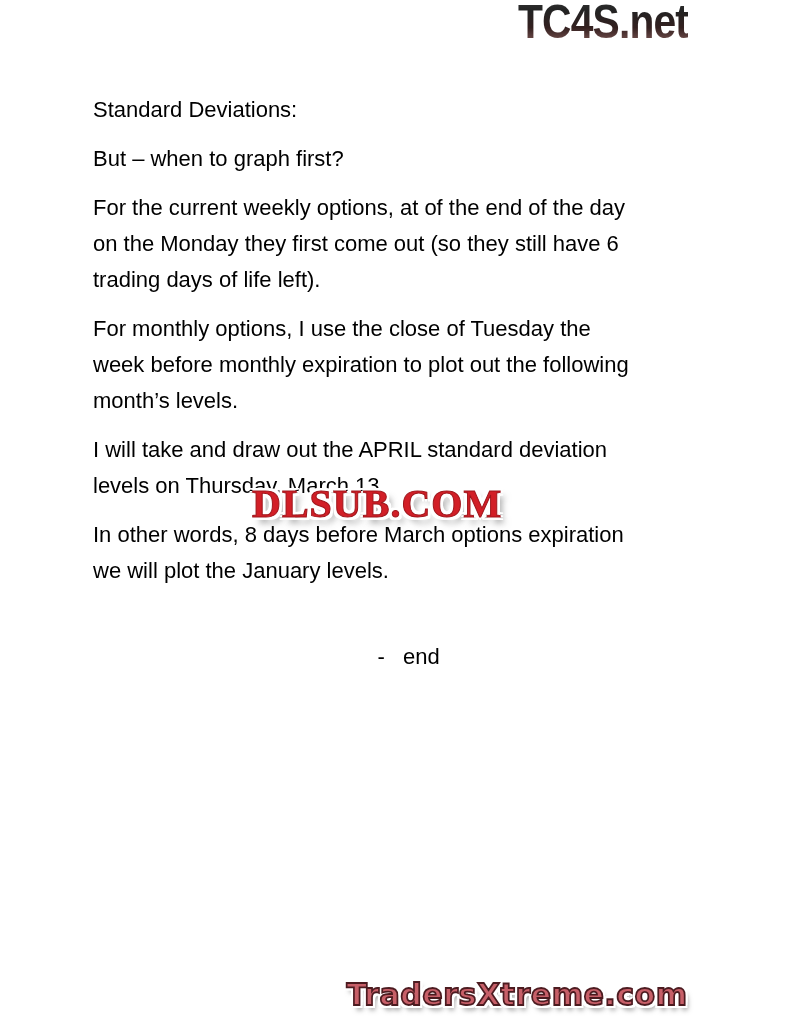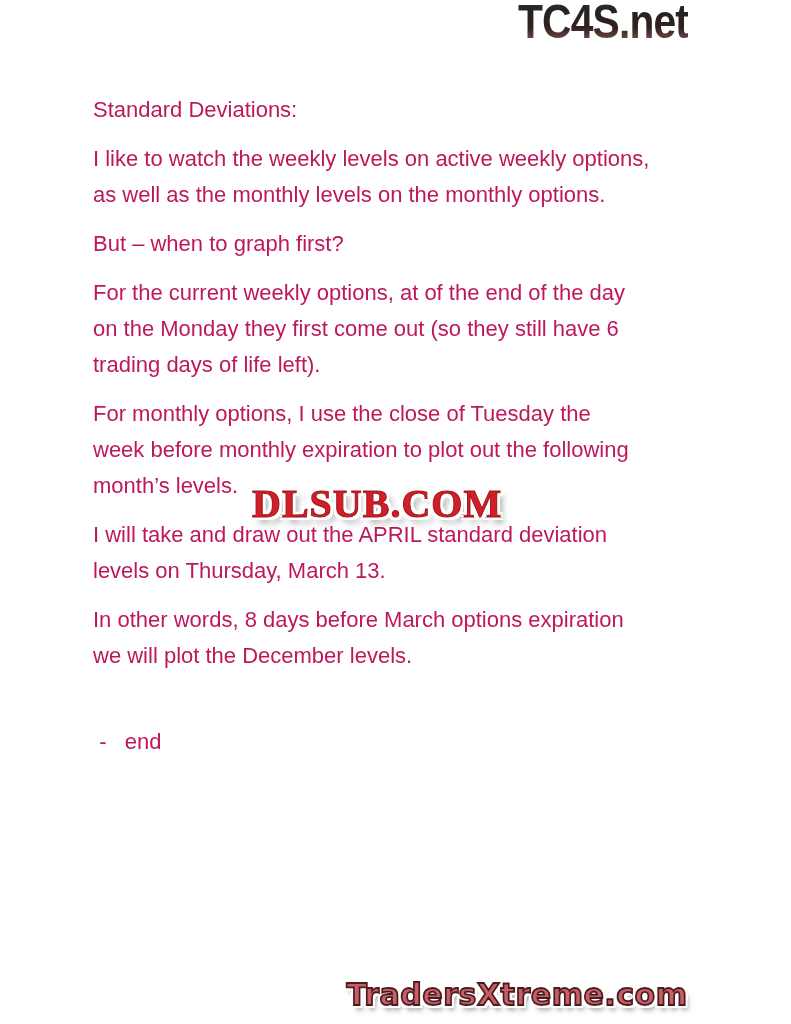--- a/index.html
+++ b/index.html
@@ -35,24 +35,24 @@
   .doc-body {
     position: absolute;
     left: 93px;
     top: 92px;
     width: 625px;
   }
   .doc-para {
     margin: 0 0 13px 0;
     font-size: 22px;
     line-height: 36px;
-    color: #be185d;
+    color: #000000;
     white-space: pre-wrap;
   }
-  .end-marker { margin-top: 50px; }
+  .end-marker { margin-top: 50px; text-align: center; }
 
   
   .dlsub {
     position: absolute;
     top: 480px;
     left: 252px;
     font-family: Liberation Serif, serif;
     font-weight: bold;
     font-size: 40px;
     line-height: 48px;
@@ -90,33 +90,31 @@
 </head>
 <body>
 
 <div class="page">
 
   <div class="tc4s-logo">TC4S.net</div>
 
   <div class="doc-body">
     <div>
         <p class="doc-para">Standard Deviations:</p>
-        <p class="doc-para">I like to watch the weekly levels on active weekly options,
-as well as the monthly levels on the monthly options.</p>
         <p class="doc-para">But – when to graph first?</p>
         <p class="doc-para">For the current weekly options, at of the end of the day
 on the Monday they first come out (so they still have 6
 trading days of life left).</p>
         <p class="doc-para">For monthly options, I use the close of Tuesday the
 week before monthly expiration to plot out the following
 month’s levels.</p>
         <p class="doc-para">I will take and draw out the APRIL standard deviation
 levels on Thursday, March 13.</p>
         <p class="doc-para">In other words, 8 days before March options expiration
-we will plot the December levels.</p>
+we will plot the January levels.</p>
       </div>
     <p class="doc-para end-marker"> -   end</p>
   </div>
 
   <div class="dlsub">DLSUB.COM</div>
 
   <div class="traders-x">TradersXtreme.com</div>
 
 </div>
 

